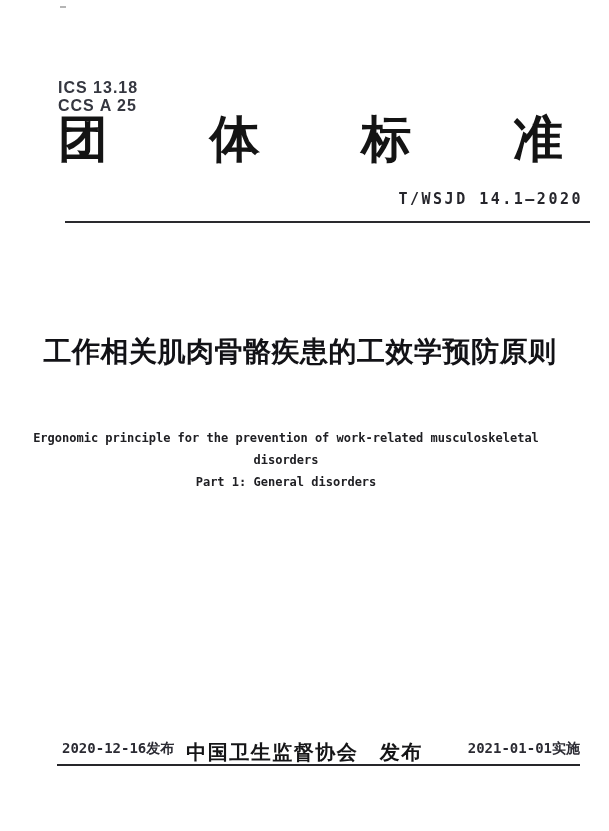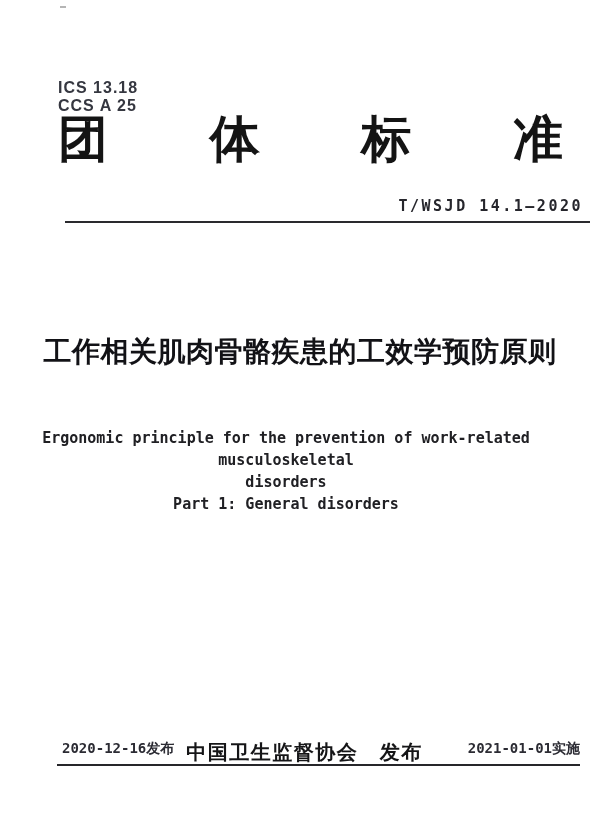--- a/index.html
+++ b/index.html
@@ -56,21 +56,21 @@
     font-weight: bold;
     font-size: 50px;
     line-height: 54px;
     color: #141414;
   }
 
   
   .std-number {
     position: absolute;
     right: 26px;
-    top: 197px;
+    top: 190px;
     font-family: "DejaVu Sans Mono", monospace;
     font-weight: bold;
     font-size: 15px;
     letter-spacing: 2.5px;
     color: #26262c;
     white-space: nowrap;
   }
   .header-rule {
     position: absolute;
     left: 65px;
@@ -98,21 +98,21 @@
 
   
   .en-title {
     position: absolute;
     left: 0;
     top: 427px;
     width: 572px;
     text-align: center;
     font-family: "DejaVu Sans Mono", monospace;
     font-weight: bold;
-    font-size: 15px;
+    font-size: 12px;
     line-height: 22px;
     color: #202024;
   }
 
   
   .dates-row {
     position: absolute;
     left: 57px;
     top: 740px;
     width: 523px;

